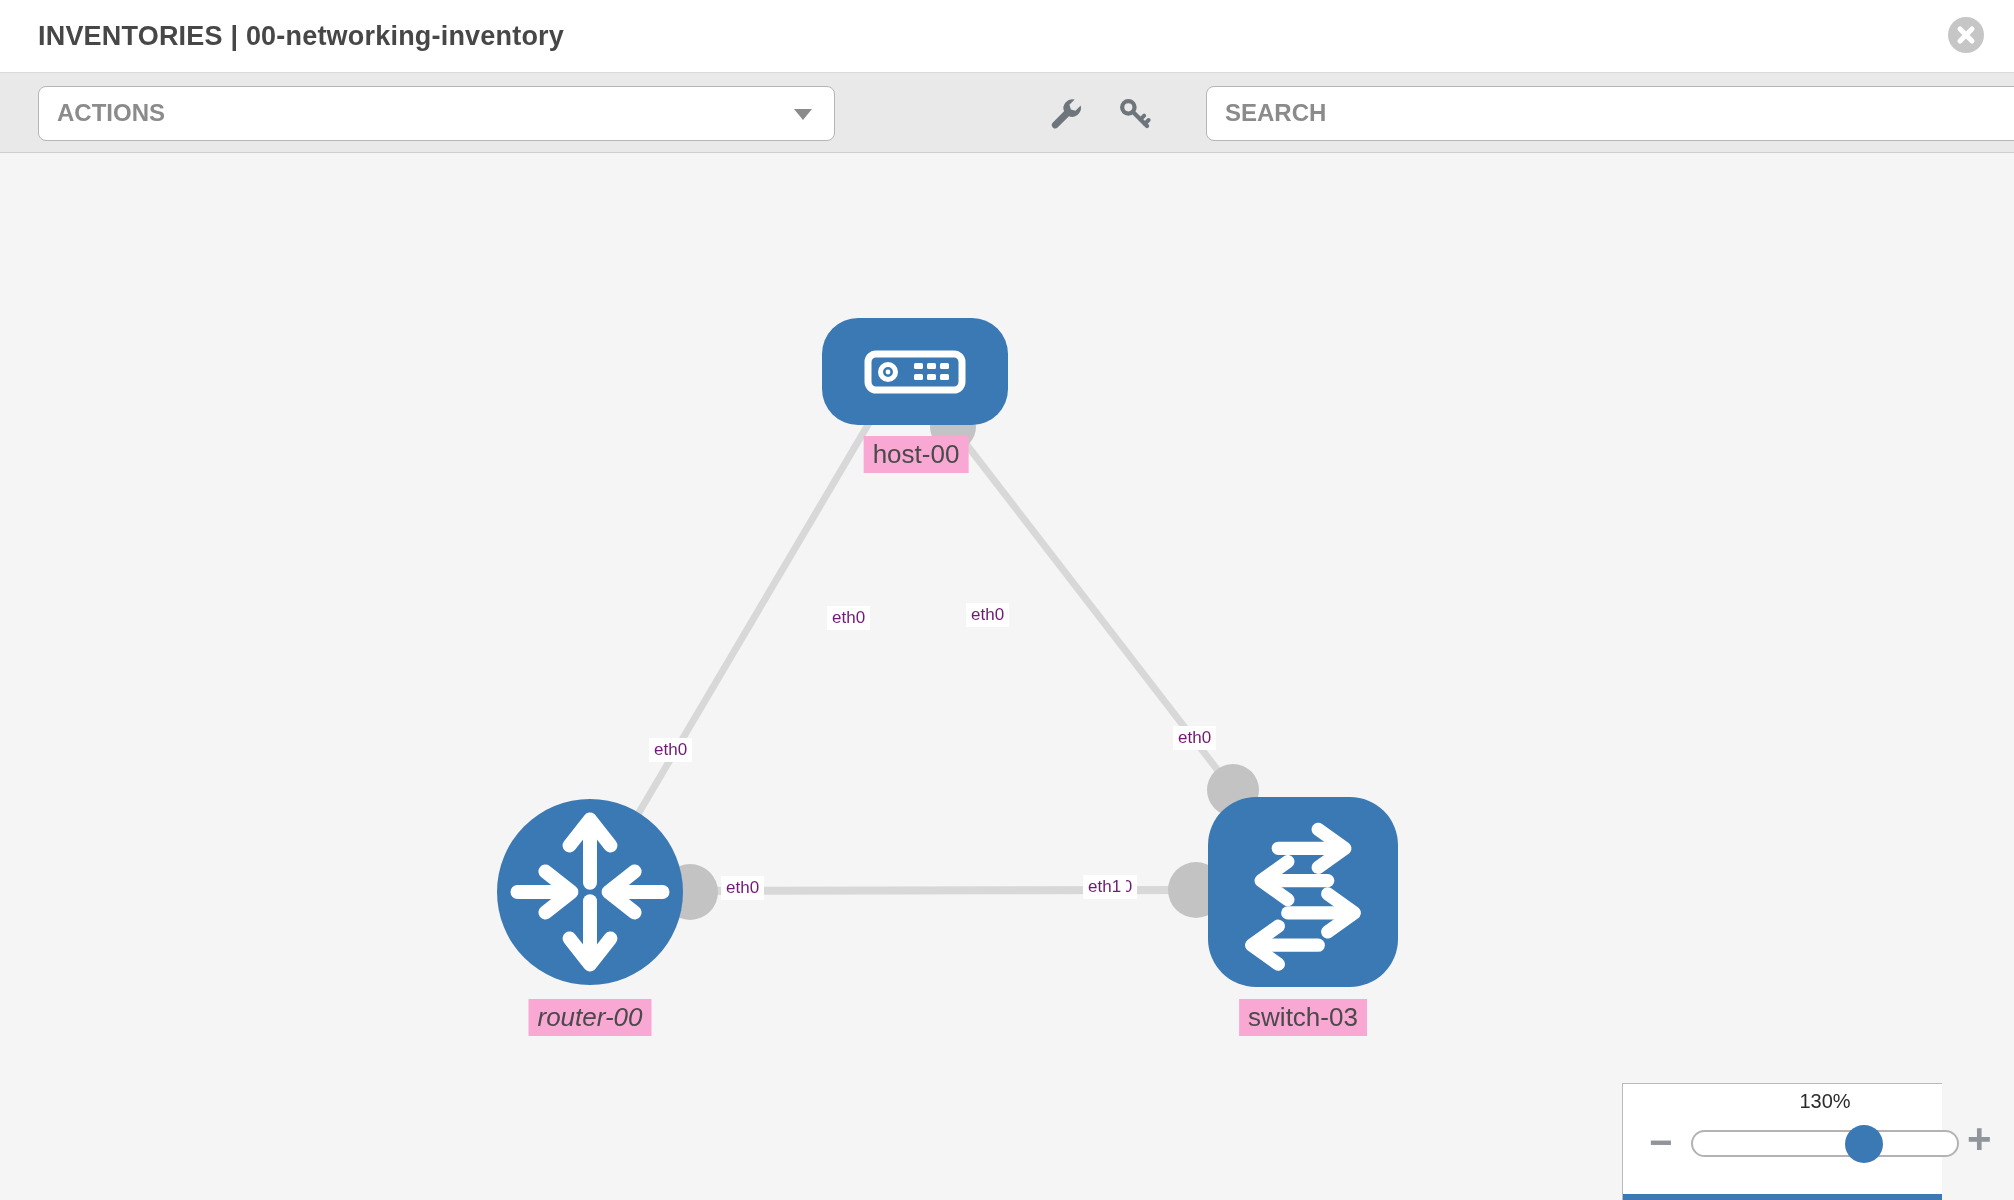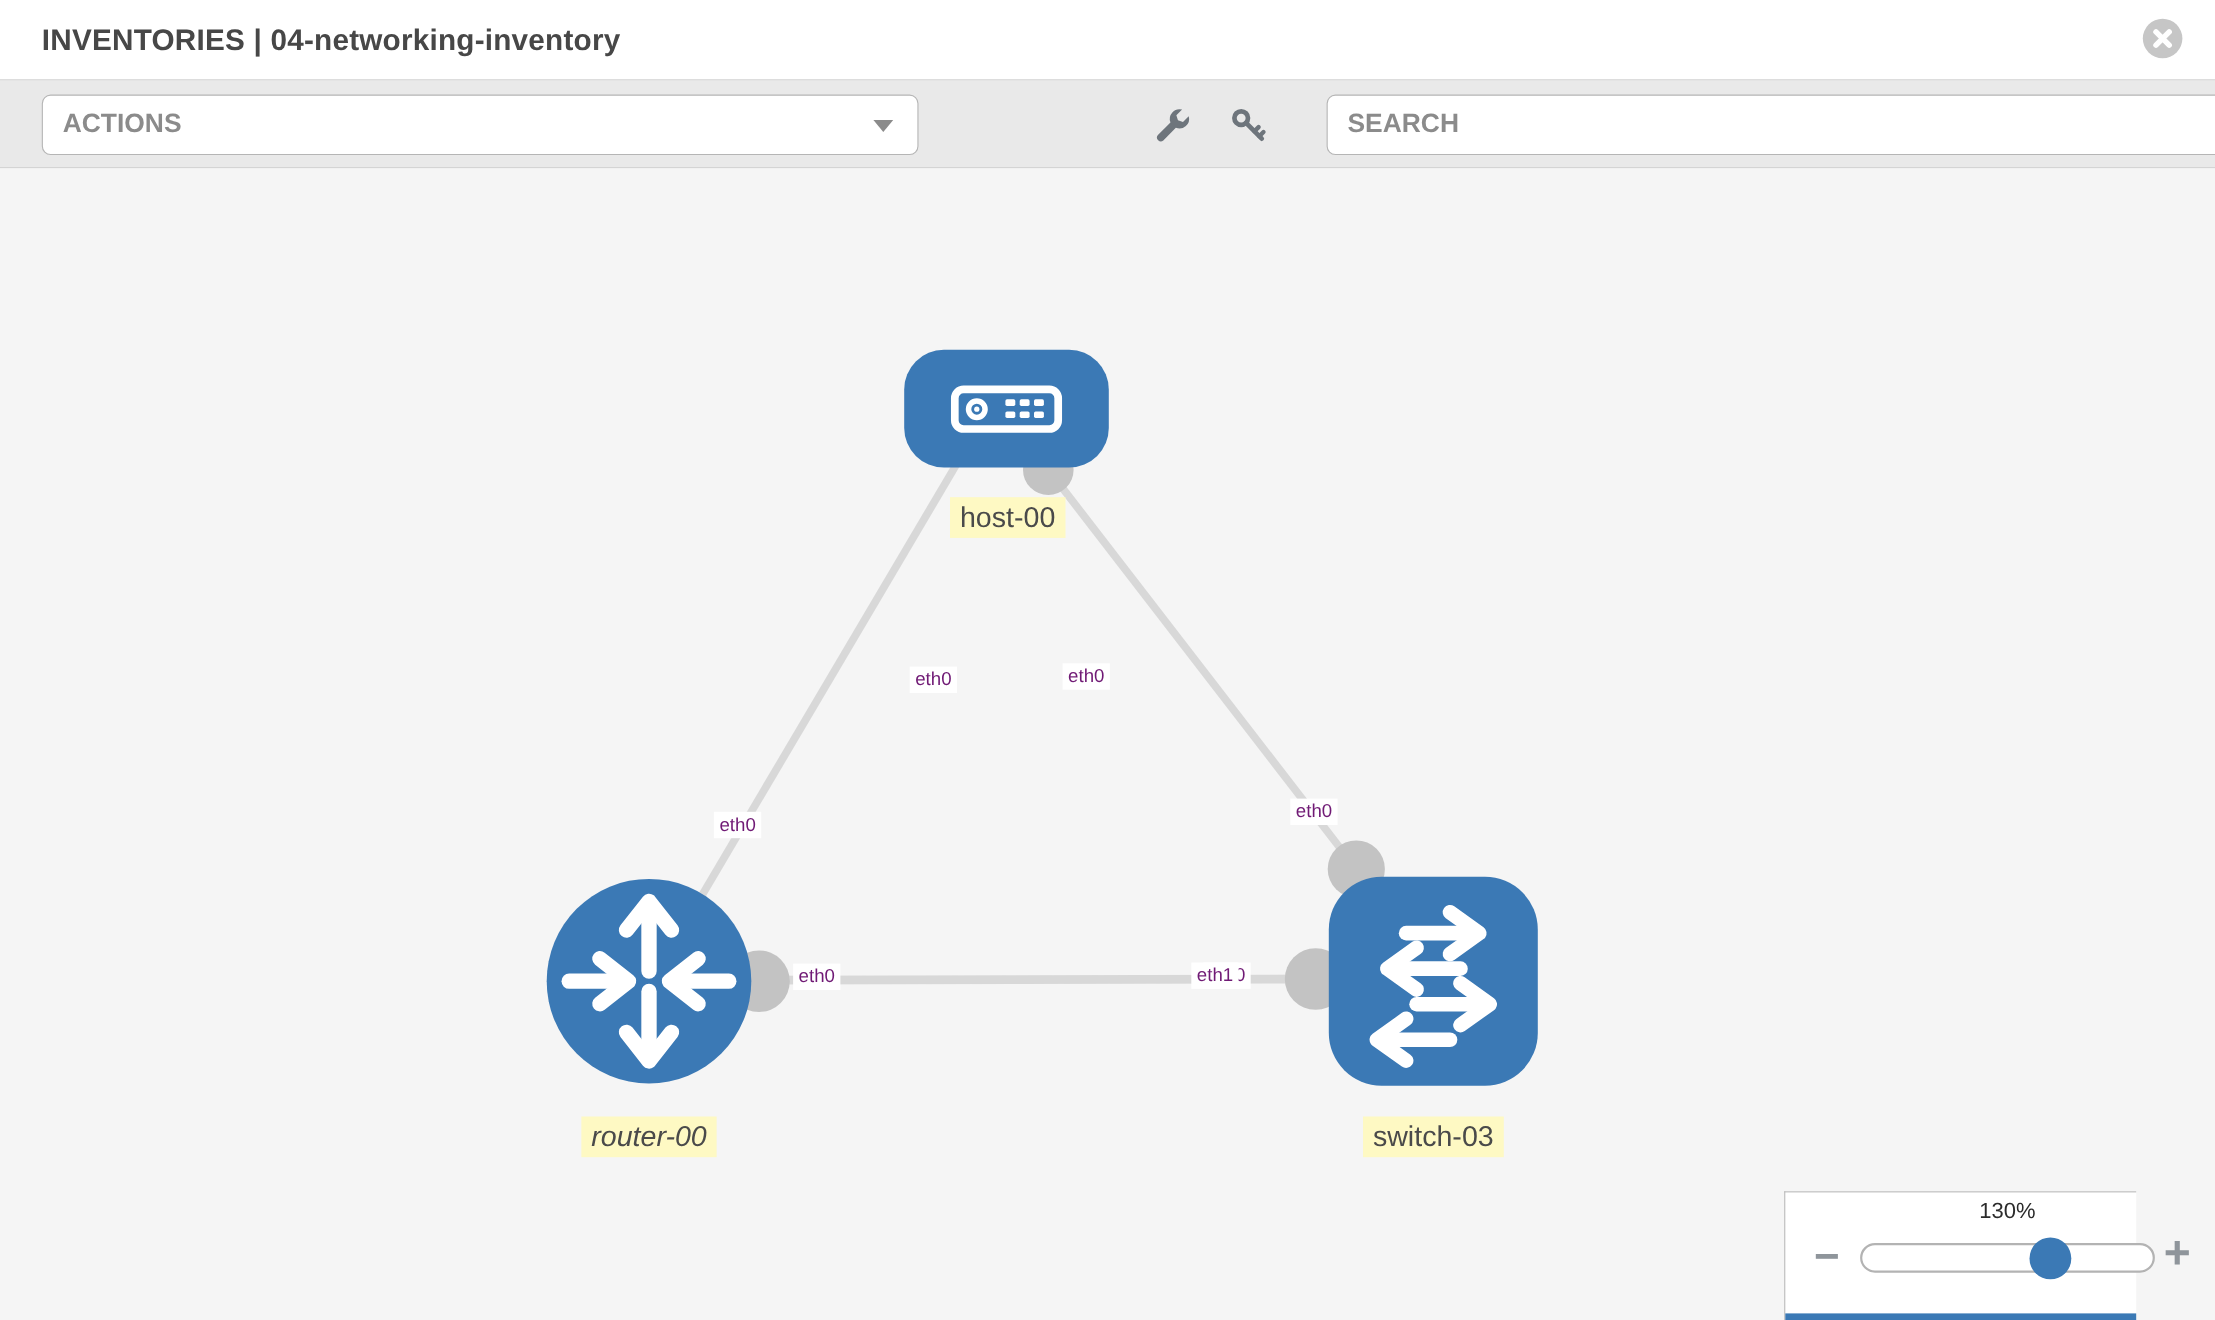--- a/index.html
+++ b/index.html
@@ -33,22 +33,22 @@
   
   .canvas { position:relative; width:2014px; height:1047px; background:#f5f5f5; overflow:hidden; }
   .links-layer { position:absolute; left:0; top:0; z-index:1; }
 
   .node { position:absolute; z-index:2; background:#3b79b5; cursor:pointer; }
   .node svg { position:absolute; }
   .node-host { left:822px; top:165px; width:186px; height:107px; border-radius:36px; }
   .node-router { left:497px; top:646px; width:186px; height:186px; border-radius:50%; }
   .node-switch { left:1208px; top:644px; width:190px; height:190px; border-radius:48px; }
 
-  .node-label { position:absolute; z-index:3; background:#fef9c3; color:#4a4a4a;
-    font-size:26px; padding:3px 9px; white-space:nowrap; transform:translateX(-50%);margin-top:16px; }
+  .node-label { position:absolute; z-index:3; background:#f9a8d4; color:#4a4a4a;
+    font-size:26px; padding:3px 9px; white-space:nowrap; transform:translateX(-50%); }
   .lbl-host { left:916px; top:283px; }
   .lbl-router { left:590px; top:846px;font-style:italic; }
   .lbl-switch { left:1303px; top:846px; }
 
   .iface-label { position:absolute; z-index:3; background:#ffffff; color:#701a75;
     font-size:17px; padding:2px 5px; white-space:nowrap; }
   .if-host-left   { left:827px;  top:453px; }
   .if-host-right  { left:966px;  top:450px; }
   .if-router-top  { left:649px;  top:585px; }
   .if-router-right{ left:721px;  top:723px; }
@@ -70,21 +70,21 @@
     background:#ffffff; border:2px solid #b3b3b3; border-radius:15px; cursor:pointer; }
   .zoom-thumb { position:absolute; left:222px; top:41px; width:38px; height:38px;
     border-radius:50%; background:#3b79b5; cursor:pointer; }
   .zoom-accent { position:absolute; left:0; bottom:0; width:100%; height:6px;
     background:#3b79b5; }
 </style>
 </head>
 <body>
 
 <div class="topbar">
-  <div class="topbar-title">INVENTORIES | 04-networking-inventory</div>
+  <div class="topbar-title">INVENTORIES | 00-networking-inventory</div>
   <div class="close-btn">
     <svg width="20" height="20" viewBox="0 0 20 20">
       <path d="M4 4 L16 16 M16 4 L4 16" stroke="#ffffff" stroke-width="5" stroke-linecap="round"></path>
     </svg>
   </div>
 </div>
 
 <div class="toolbar">
   <div class="dropdown dd-actions">
     <span class="dropdown-label">ACTIONS</span>

